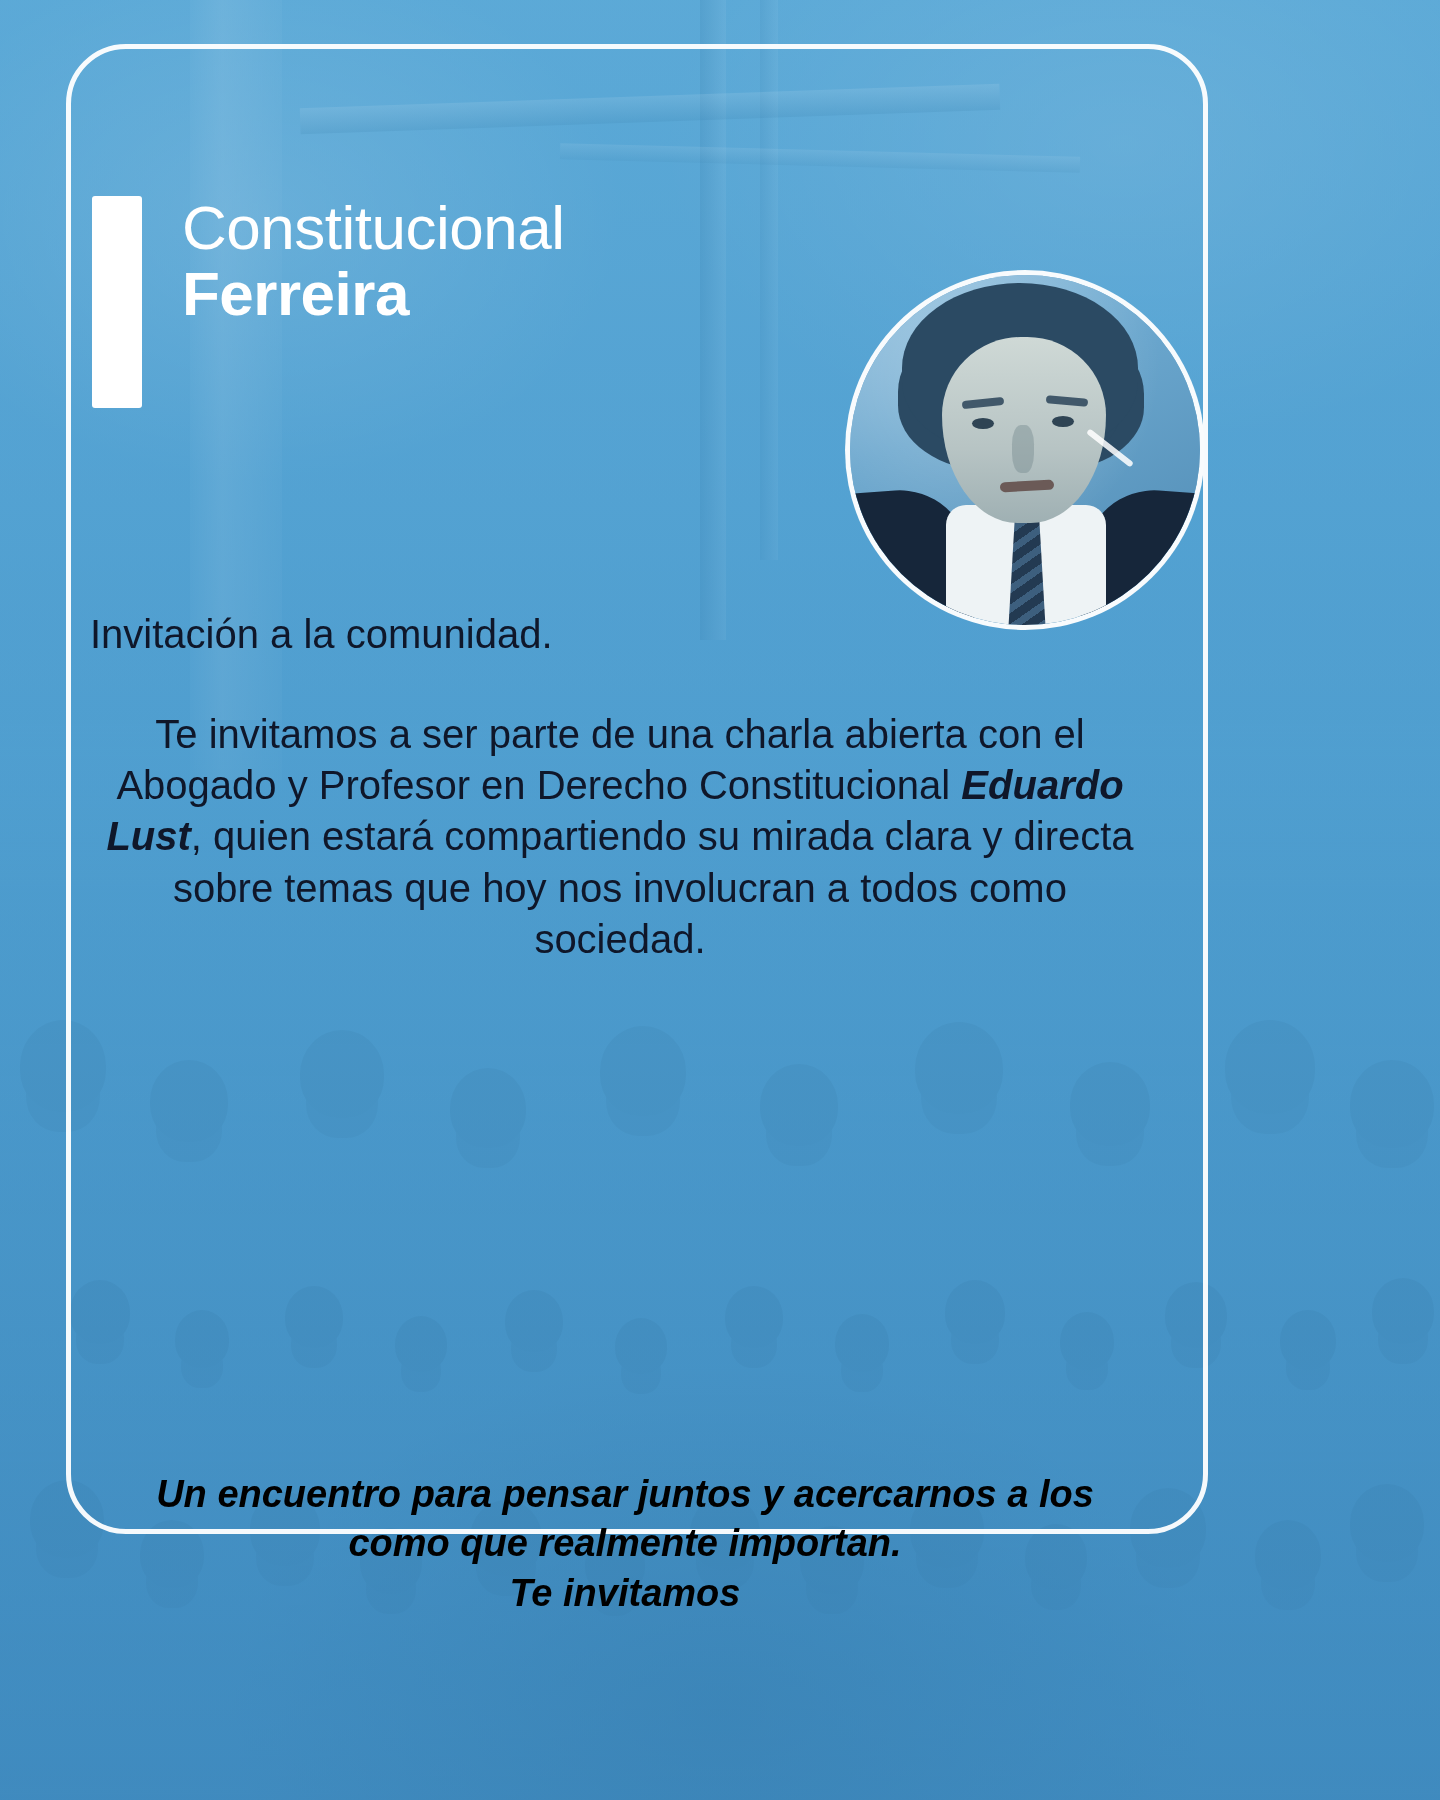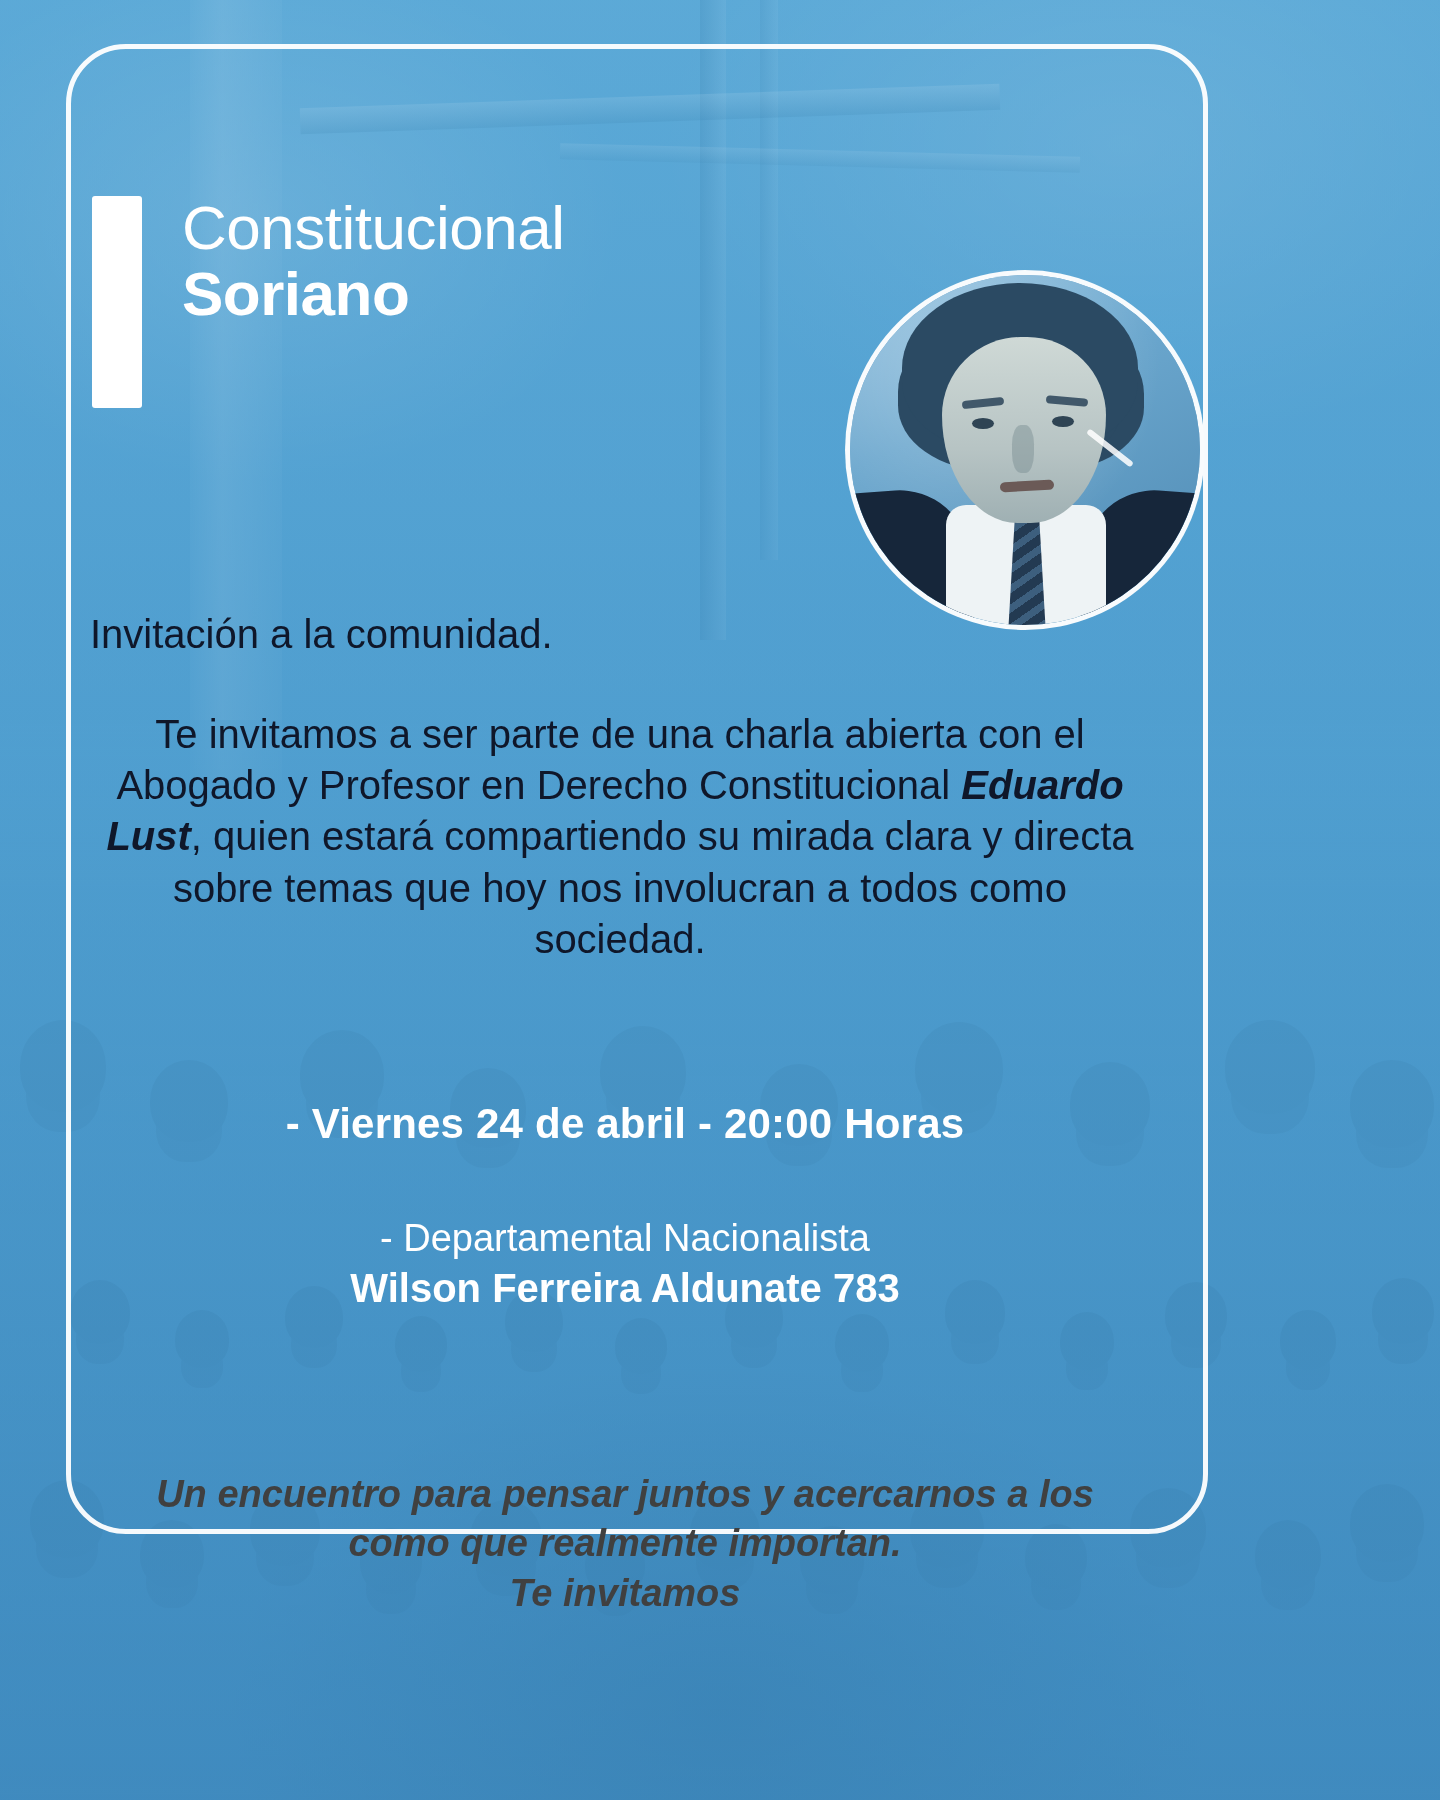--- a/index.html
+++ b/index.html
@@ -286,21 +286,21 @@
     font-weight: 700;
     font-size: 40px;
   }
 
   
   .closing {
     position: absolute;
     left: 90px;
     top: 1470px;
     width: 1070px;
-    color: #404040;
+    color: #000000;
     text-align: center;
     font-style: italic;
     font-weight: 700;
     font-size: 38px;
     line-height: 1.3;
   }
 </style>
 </head>
 <body>
 
@@ -357,21 +357,21 @@
     </div>
   </div>
   <div class="wash"></div>
 
   <div class="frame"></div>
 
   <div class="header">
     <div class="header-bar"></div>
     <div class="header-text">
       <div class="h-line2">Constitucional</div>
-      <div class="h-line3">Soriano</div>
+      <div class="h-line3">Ferreira</div>
     </div>
   </div>
 
   <div class="portrait">
     <div class="portrait-inner">
       <div class="p-suit-l"></div>
       <div class="p-suit-r"></div>
       <div class="p-shirt"></div>
       <div class="p-tie"></div>
       <div class="p-hair"></div>
@@ -384,27 +384,20 @@
       <div class="p-mouth"></div>
       <div class="p-mic"></div>
     </div>
   </div>
 
   <div class="body-copy">
     <div class="lead">Invitación a la comunidad.</div>
     <div class="para"><span>Te invitamos a ser parte de una charla abierta con el Abogado y Profesor en Derecho Constitucional </span><b>Eduardo Lust</b><span>, quien estará compartiendo su mirada clara y directa sobre temas que hoy nos involucran a todos como sociedad.</span></div>
   </div>
 
-  <div class="details">
-    <div class="when">- Viernes 24 de abril  -  20:00 Horas</div>
-    <div class="place">
-      <div>- Departamental Nacionalista</div>
-      <div class="place-bold">Wilson Ferreira Aldunate 783</div>
-    </div>
-  </div>
 
   <div class="closing">
     <div>Un encuentro para pensar juntos y acercarnos a los</div>
     <div>como que realmente importan.</div>
     <div>Te invitamos</div>
   </div>
 
 </div>
 
 </body></html>

